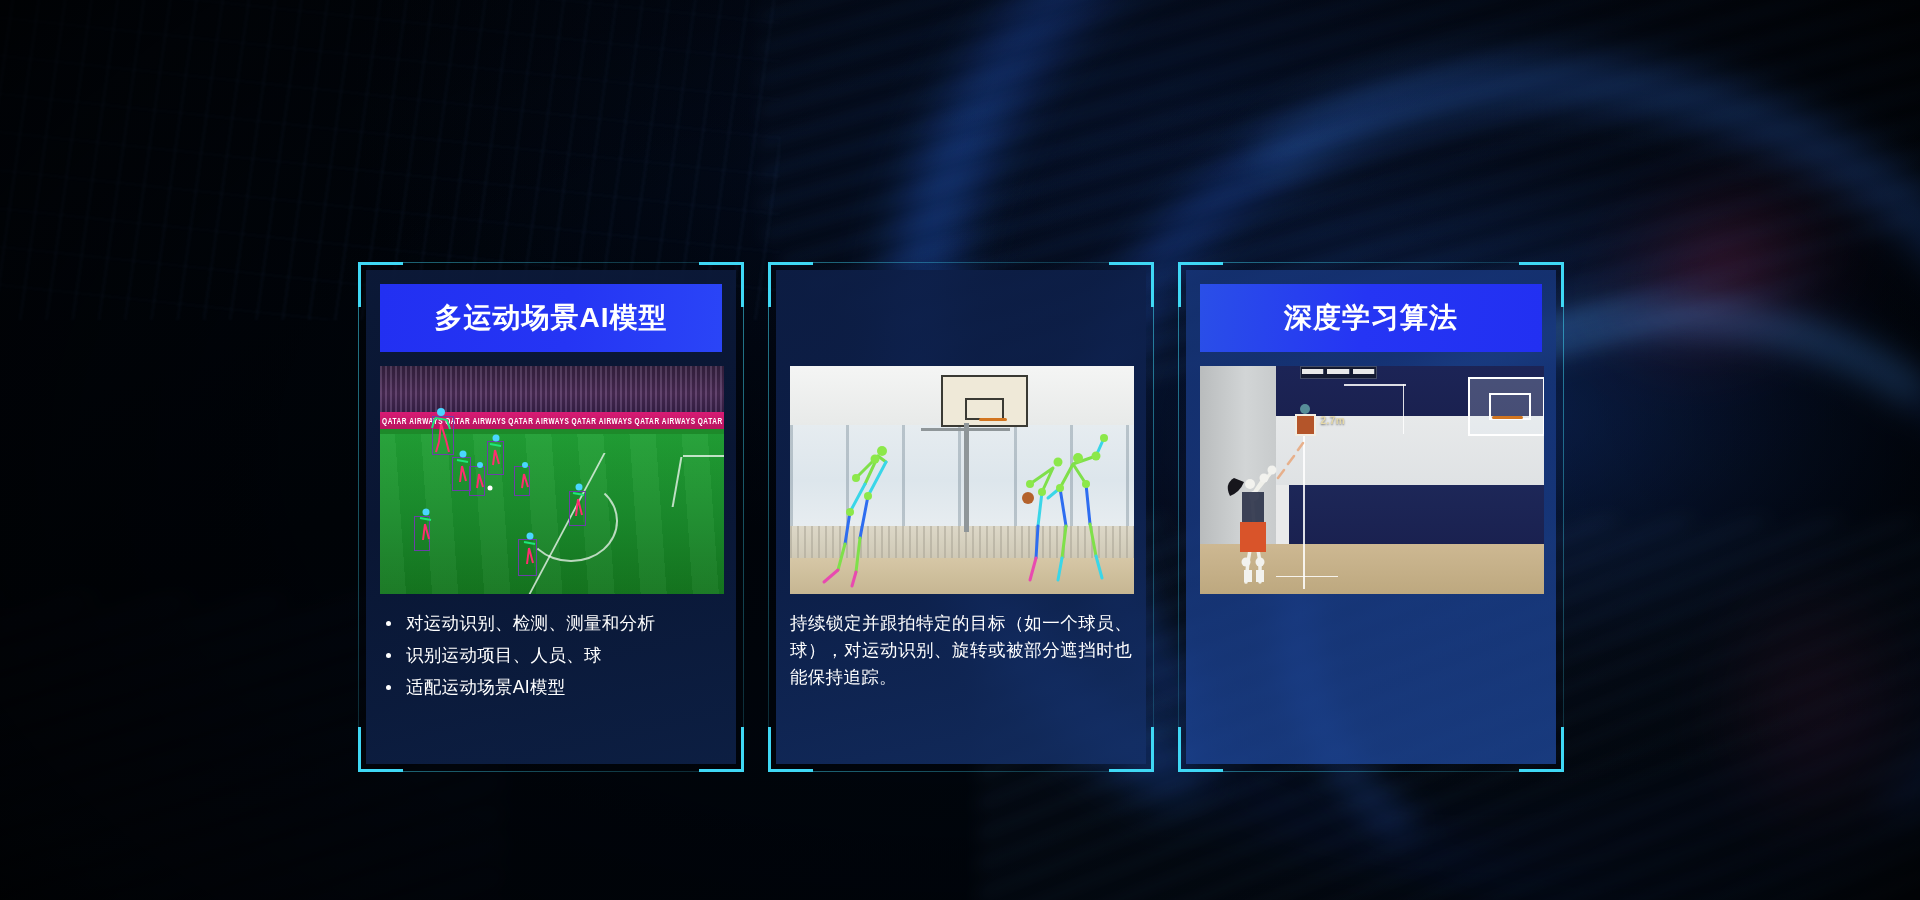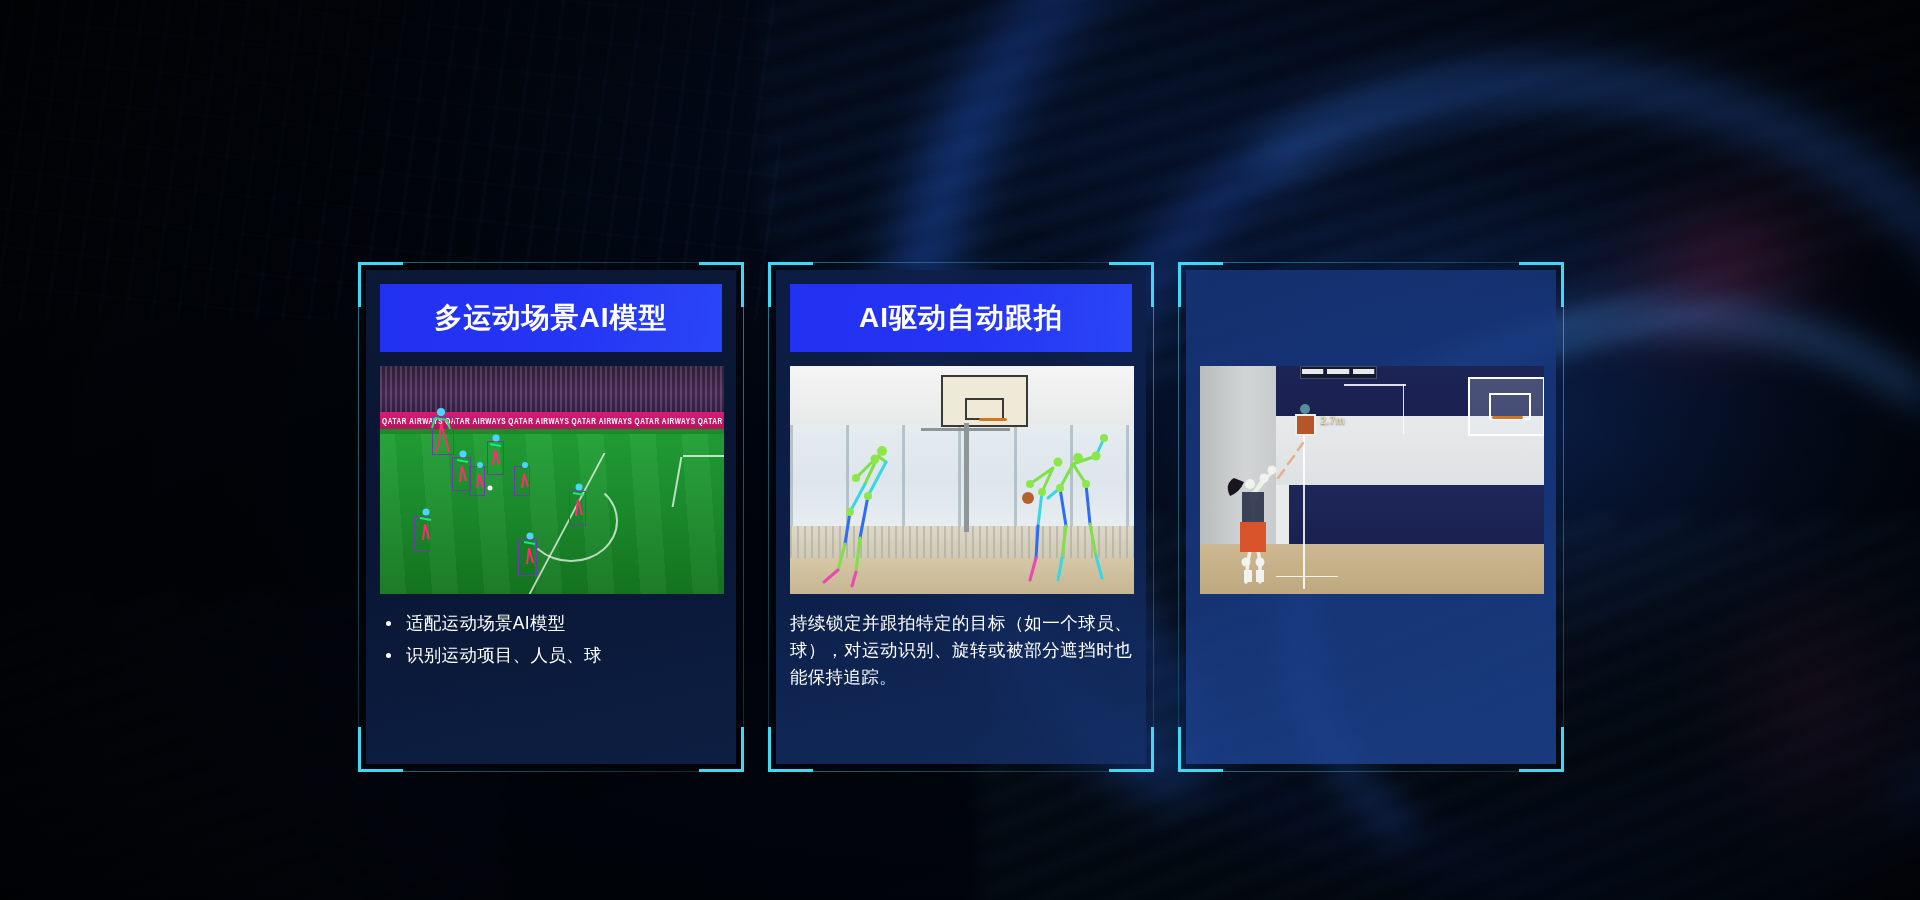--- a/index.html
+++ b/index.html
@@ -474,41 +474,39 @@
                   </g>
                 <circle cx="150" cy="170" r="3.5" fill="#4ad6ff" stroke="none"></circle>
                 <circle cx="110" cy="122" r="2.5" fill="#ffffff" stroke="none"></circle>
               </g>
             </svg>
           </div>
         </div>
 
         <div class="card-text">
           <ul class="bullets">
+            <li>对运动识别、检测、测量和分析</li>
+            <li>识别运动项目、人员、球</li>
             <li>适配运动场景AI模型</li>
-            <li>识别运动项目、人员、球</li>
           </ul>
         </div>
       </div>
     </div>
 
     <div class="card-frame">
       <span class="bracket tl"></span>
       <span class="bracket tr"></span>
       <span class="bracket bl"></span>
       <span class="bracket br"></span>
       <span class="edge-v left"></span>
       <span class="edge-v right"></span>
       <span class="edge-h top"></span>
       <span class="edge-h bottom"></span>
 
       <div class="card-body mid">
-        <div class="card-header">
-          <span class="card-title">AI驱动自动跟拍</span>
-        </div>
 
         <div class="media">
           <div class="gym">
             <div class="gym-wall"></div>
             <div class="gym-windows"></div>
             <div class="gym-rad"></div>
             <div class="gym-floor"></div>
 
             <span class="backboard" style="left:44%;top:4%;width:24%;height:21%;"></span>
             <span class="hoop-sq" style="left:51%;top:14%;width:10%;height:8%;"></span>
@@ -591,20 +589,23 @@
       <span class="bracket tl"></span>
       <span class="bracket tr"></span>
       <span class="bracket bl"></span>
       <span class="bracket br"></span>
       <span class="edge-v left"></span>
       <span class="edge-v right"></span>
       <span class="edge-h top"></span>
       <span class="edge-h bottom"></span>
 
       <div class="card-body lit">
+        <div class="card-header grad-a">
+          <span class="card-title">深度学习算法</span>
+        </div>
 
         <div class="media">
           <div class="court">
             <div class="court-pad-top"></div>
             <div class="court-wall"></div>
             <div class="court-pad-low"></div>
             <div class="court-floor"></div>
             <div class="court-col"></div>
 
             <span class="scoreboard" style="left:29%;top:0%;width:22%;height:5%;">

